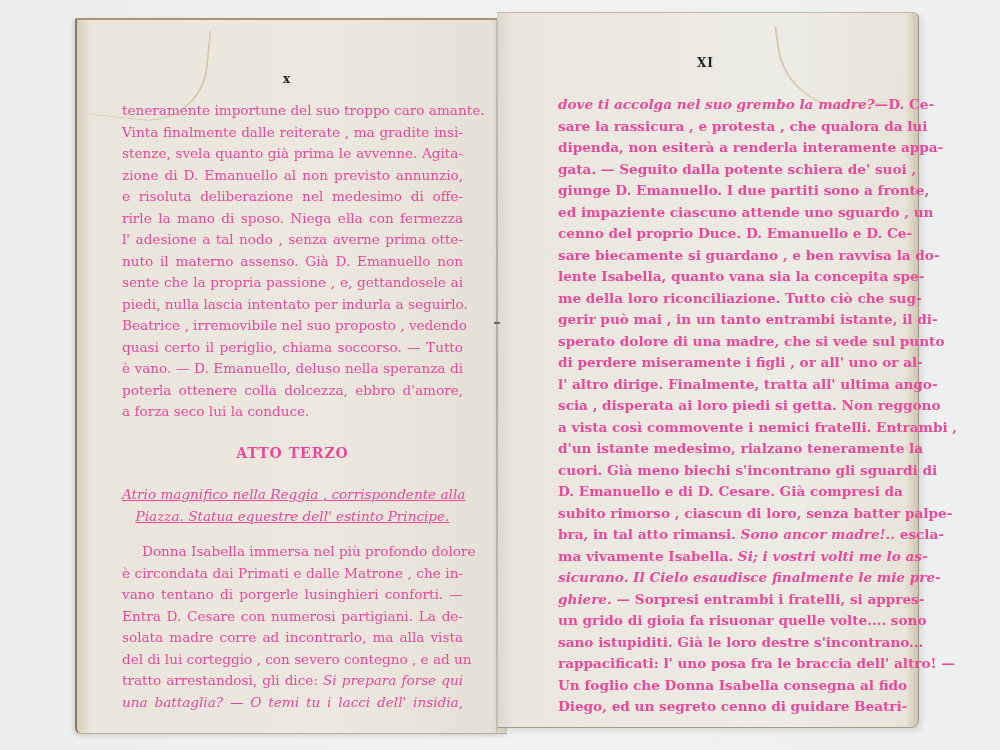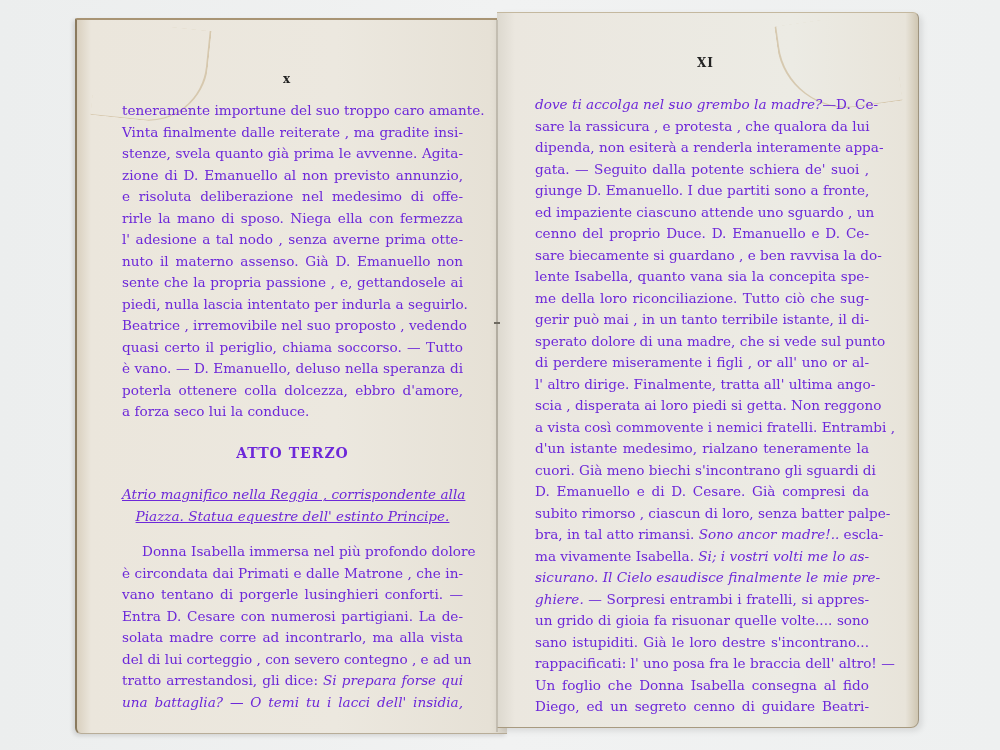--- a/index.html
+++ b/index.html
@@ -21,23 +21,23 @@
         border-radius:0 6px 8px 0;
         box-shadow:3px 3px 6px rgba(0,0,0,0.10);}
   .gutter{position:absolute;left:496px;top:20px;width:2px;height:712px;
         background:linear-gradient(180deg,#b9b3a6,#9d978a 50%,#b9b3a6);opacity:0.7;}
   .stain{position:absolute;border-style:solid;border-color:#c9b48f;border-width:0;
          opacity:0.6;pointer-events:none;}
   .stain.s1{left:95px;top:25px;width:110px;height:95px;border-right-width:2px;border-bottom-width:1px;
             border-radius:0 0 60px 0;transform:rotate(6deg);}
   .stain.s2{left:780px;top:18px;width:115px;height:90px;border-left-width:2px;border-bottom-width:1px;
             border-radius:0 0 0 70px;transform:rotate(-8deg);}
-  .col{position:absolute;color:#6d28d9;font-size:13.6px;line-height:21.5px;}
+  .col{position:absolute;color:#ec4899;font-size:13.6px;line-height:21.5px;}
   .col.left{left:122px;top:100px;width:341px;}
-  .col.right{left:535px;top:94px;width:334px;}
+  .col.right{left:558px;top:94px;width:334px;font-weight:bold;}
   .folio{position:absolute;font-size:12px;font-weight:bold;color:#222;letter-spacing:1px;}
   .folio.left{left:283px;top:72px;}
   .folio.right{left:697px;top:56px;}
   .ln{display:block;text-align:justify;text-align-last:justify;white-space:nowrap;height:21.5px;overflow:visible;}
   .ln.last{text-align-last:left;}
   .ln.indent{padding-left:20px;}
   .ln.center{text-align:right;text-align-last:center;}
   .it{font-style:italic;}
   .heading{display:block;text-align:center;font-weight:bold;font-size:14px;letter-spacing:1px;
            margin-top:20px;margin-bottom:20px;height:21.5px;}
@@ -100,21 +100,21 @@
   <span class="ln"><span class="it">dove ti accolga nel suo grembo la madre?</span><span>—D. Ce-</span></span>
   <span class="ln">sare la rassicura , e protesta , che qualora da lui</span>
   <span class="ln">dipenda, non esiterà a renderla interamente appa-</span>
   <span class="ln">gata. — Seguito dalla potente schiera de' suoi ,</span>
   <span class="ln">giunge D. Emanuello. I due partiti sono a fronte,</span>
   <span class="ln">ed impaziente ciascuno attende uno sguardo , un</span>
   <span class="ln">cenno del proprio Duce. D. Emanuello e D. Ce-</span>
   <span class="ln">sare biecamente si guardano , e ben ravvisa la do-</span>
   <span class="ln">lente Isabella, quanto vana sia la concepita spe-</span>
   <span class="ln">me della loro riconciliazione. Tutto ciò che sug-</span>
-  <span class="ln">gerir può mai , in un tanto terribile istante, il di-</span>
+  <span class="ln">gerir può mai , in un tanto entrambi istante, il di-</span>
   <span class="ln">sperato dolore di una madre, che si vede sul punto</span>
   <span class="ln">di perdere miseramente i figli , or all' uno or al-</span>
   <span class="ln">l' altro dirige. Finalmente, tratta all' ultima ango-</span>
   <span class="ln">scia , disperata ai loro piedi si getta. Non reggono</span>
   <span class="ln">a vista così commovente i nemici fratelli. Entrambi ,</span>
   <span class="ln">d'un istante medesimo, rialzano teneramente la</span>
   <span class="ln">cuori. Già meno biechi s'incontrano gli sguardi di</span>
   <span class="ln">D. Emanuello e di D. Cesare. Già compresi da</span>
   <span class="ln">subito rimorso , ciascun di loro, senza batter palpe-</span>
   <span class="ln"><span>bra, in tal atto rimansi. </span><span class="it">Sono ancor madre!..</span><span> escla-</span></span>

